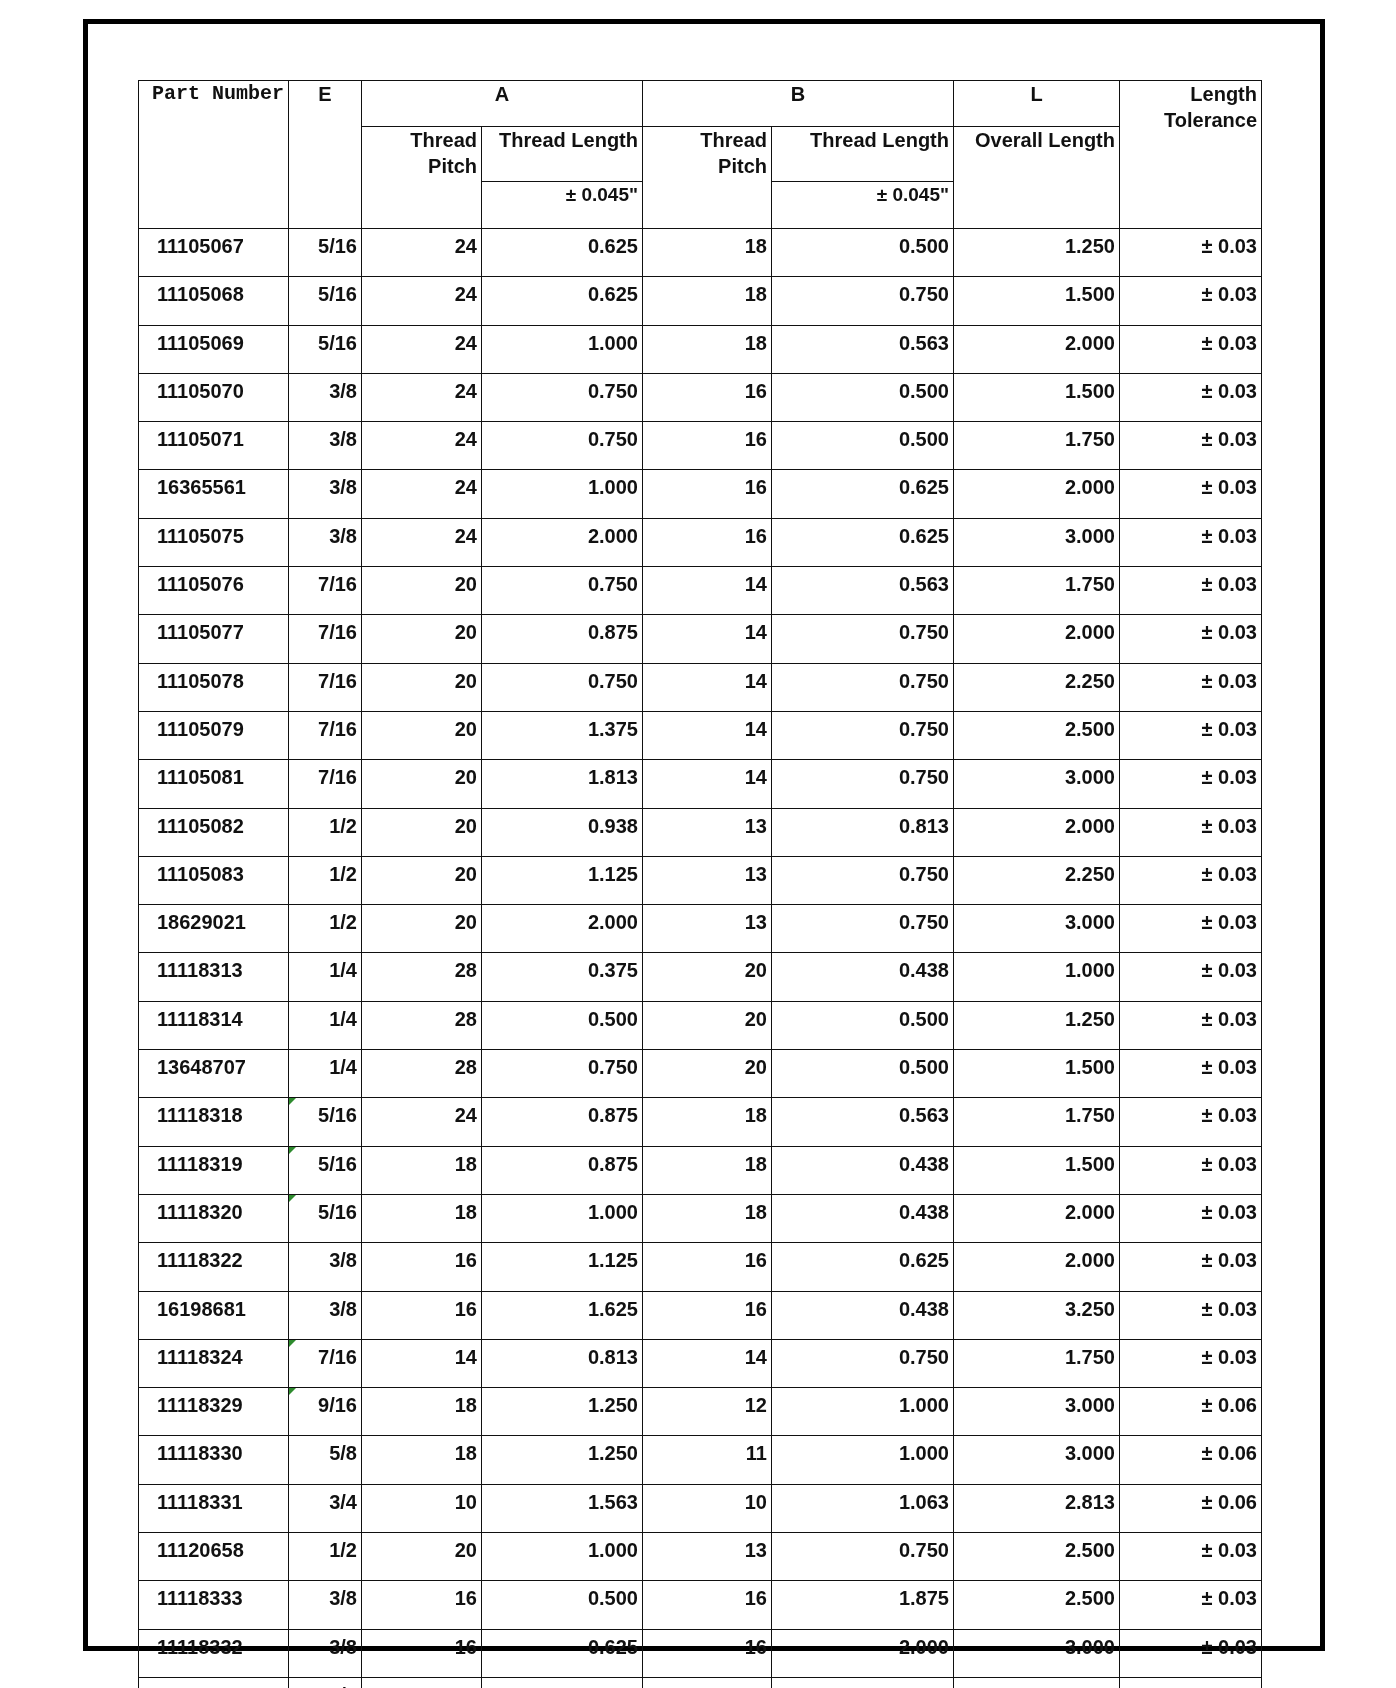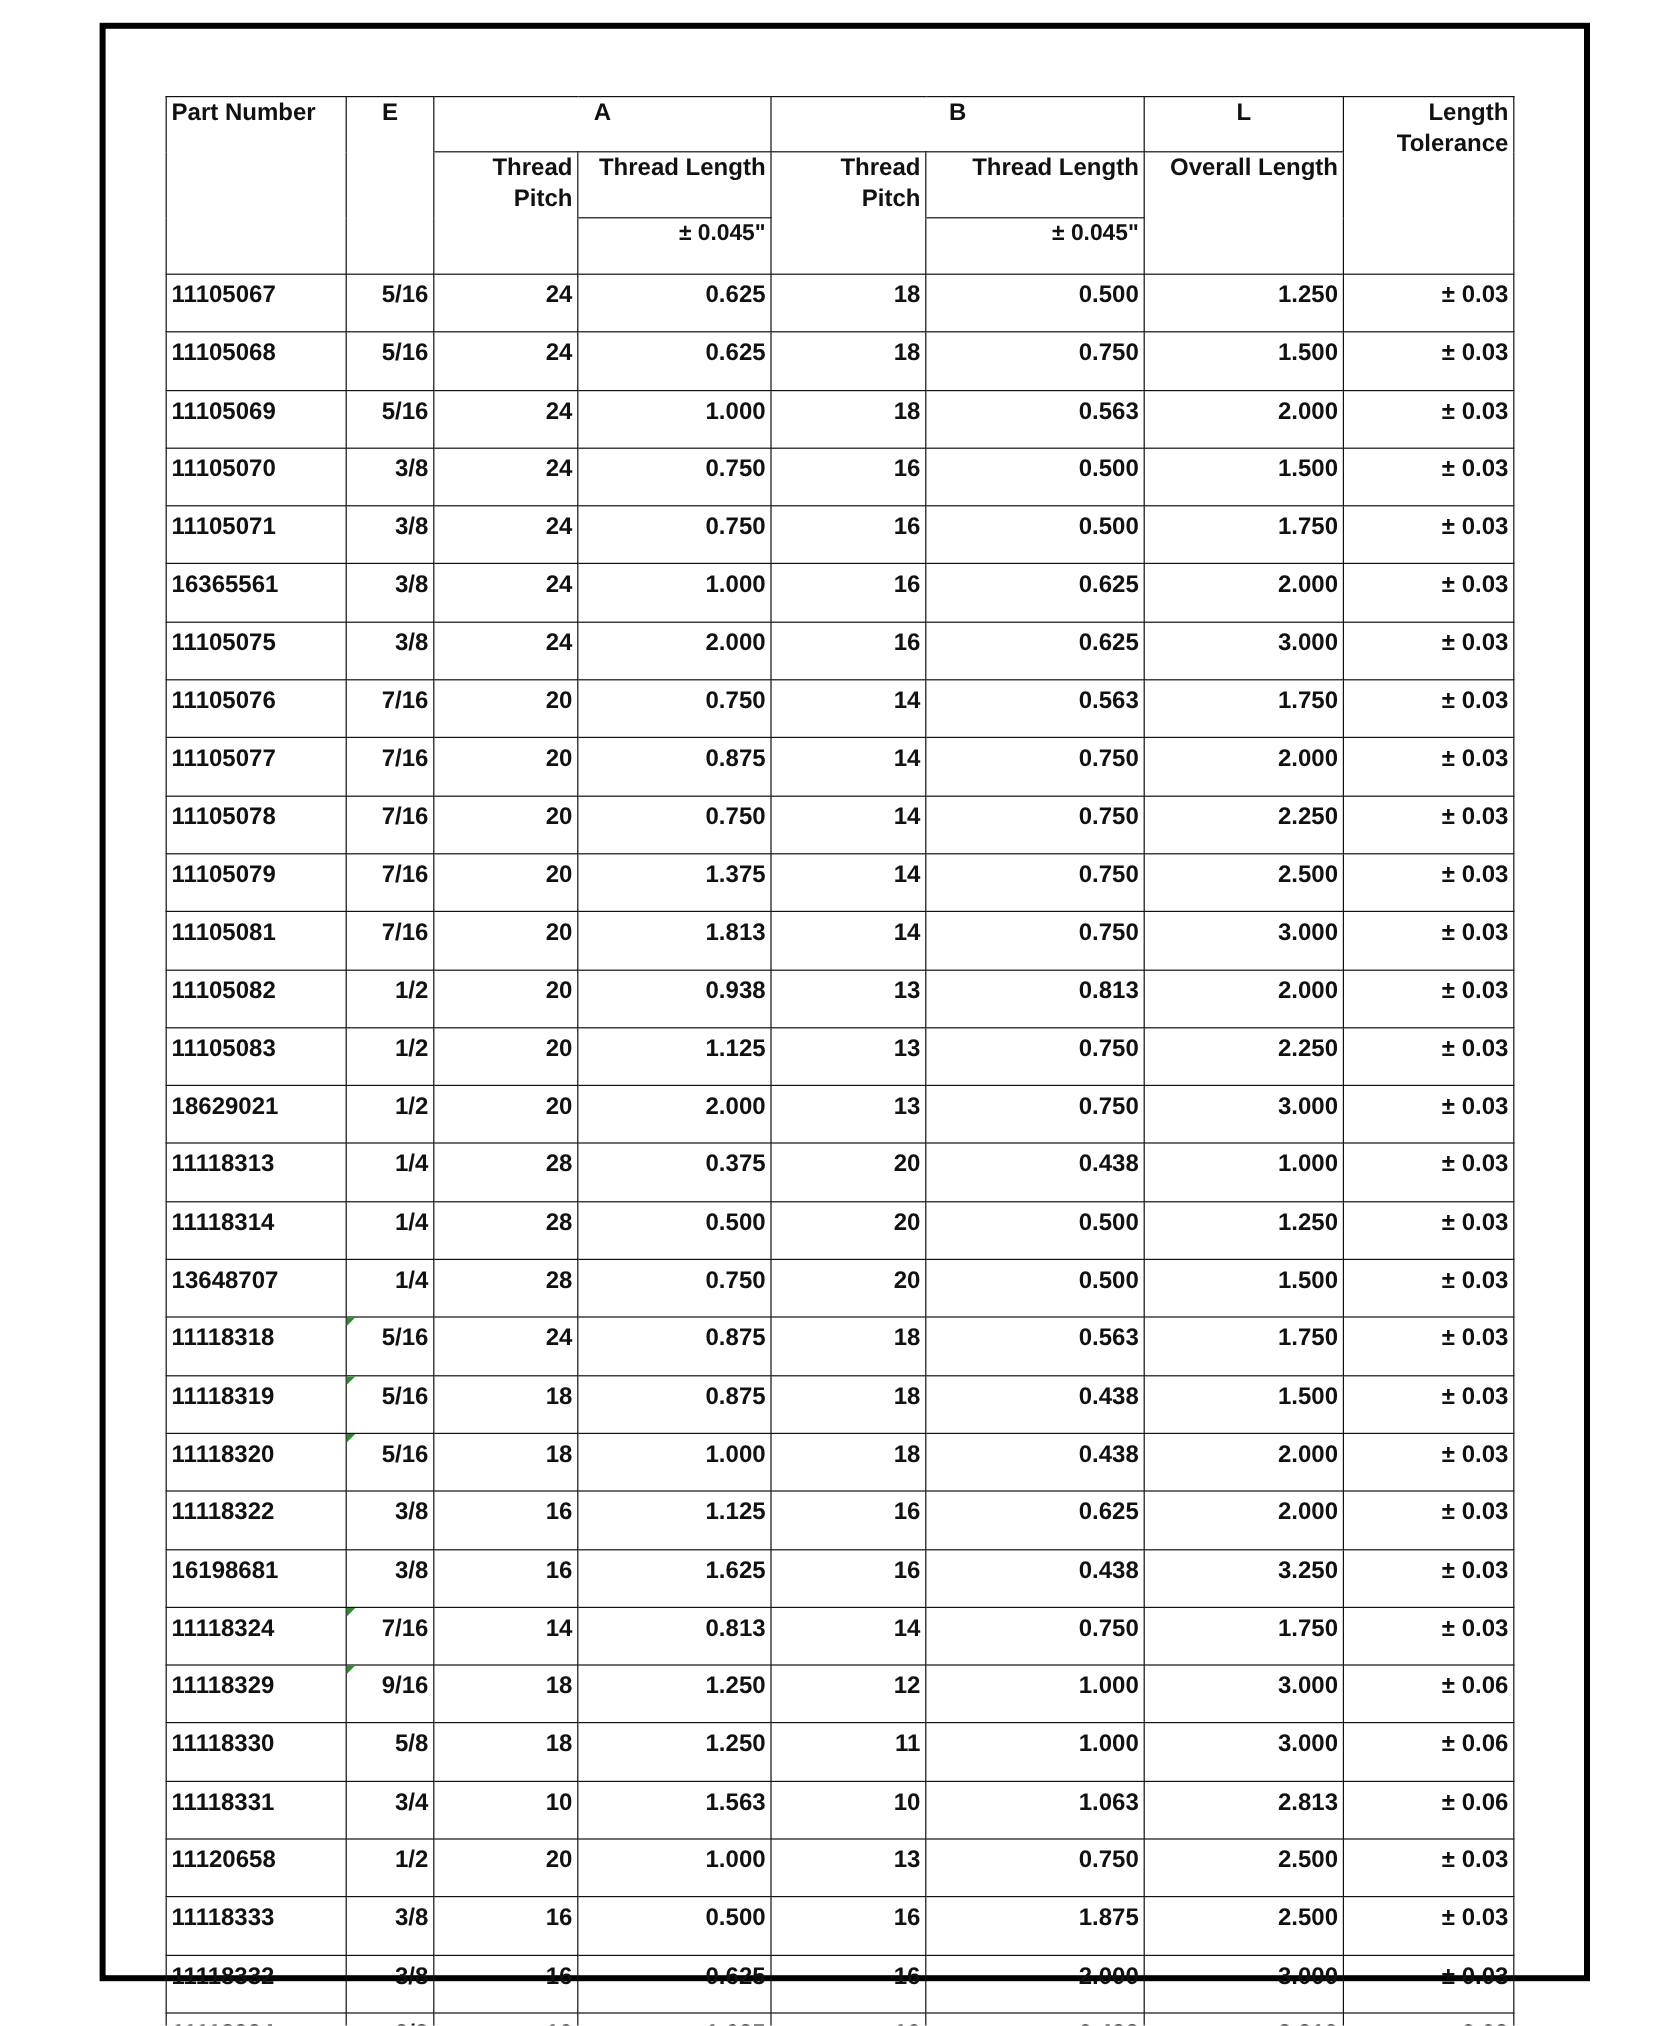--- a/index.html
+++ b/index.html
@@ -37,31 +37,31 @@
       border: 1.5px solid #111111;
       padding: 0 4px;
       font-weight: bold;
       line-height: 26px;
     }
     .hdr-row-1 th { height: 45px; vertical-align: top; padding-top: 2px; }
     .hdr-row-2 th { height: 54px; vertical-align: top; padding-top: 2px; }
     .hdr-row-3 th { height: 46px; vertical-align: top; padding-top: 2px; }
     .c { text-align: center; }
     .r { text-align: right; }
-    .hdr-part { text-align: left; }
+    .hdr-part { text-align: right; font-family: Liberation Mono, monospace; }
     .hdr-tol { text-align: right; line-height: 27px; }
     .no-bottom { border-bottom: none !important; }
     .no-top { border-top: none !important; }
     tbody td {
       height: 43.3px;
       vertical-align: top;
       padding-top: 4px !important;
       padding-bottom: 0 !important;
     }
-    tbody td.part { text-align: left; padding-left: 4px; }
+    tbody td.part { text-align: left; padding-left: 18px; }
     tbody td.num { text-align: right; padding-right: 4px; }
     .flag-cell { position: relative; }
     .flag-cell .err-flag {
       position: absolute;
       left: 0;
       top: 0;
       width: 0;
       height: 0;
       border-top: 7px solid #2e8b2e;
       border-right: 7px solid transparent;

